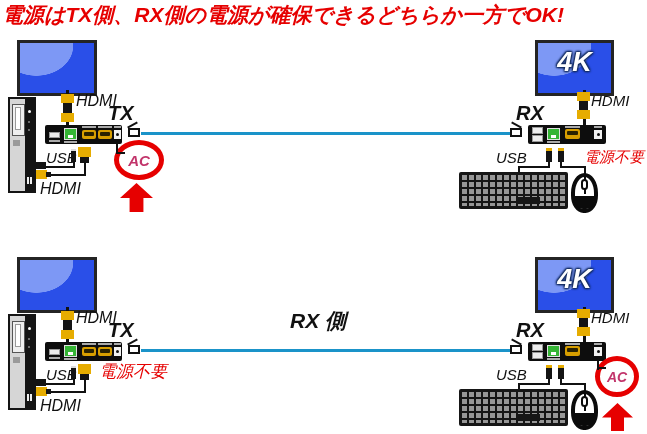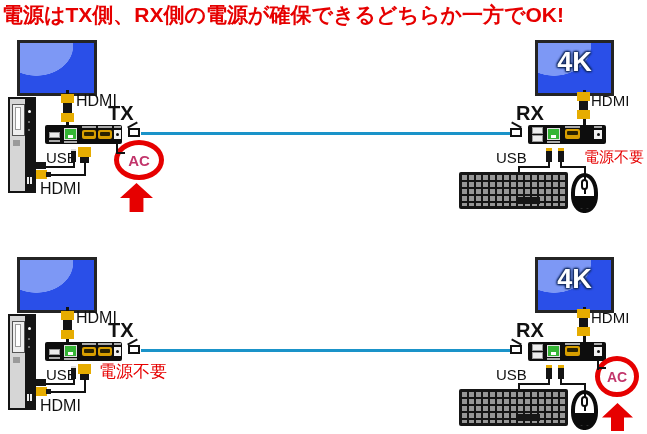--- a/index.html
+++ b/index.html
@@ -1,17 +1,17 @@
 <!DOCTYPE html>
 <html><head>
 <meta charset="utf-8">
 <style>
   html,body{margin:0;padding:0;background:#fff;}
   .stage{position:relative;width:647px;height:434px;background:#fff;overflow:hidden;
-         font-family:"Liberation Sans",sans-serif;}
+         font-family:"Liberation Sans",sans-serif;font-style:italic;}
   .lbl{position:absolute;color:#111;line-height:1;white-space:nowrap;}
   .bold{font-weight:bold;}
   .red{color:#e60000;}
   .half{position:absolute;left:0;width:647px;height:200px;}
   .monitor{position:absolute;border:3px solid #242424;
            background:radial-gradient(ellipse 62px 50px at 22% 6%, #7d98f5 59%, #2a4fe8 60%);}
   .fourk{position:absolute;width:100%;top:4px;text-align:center;font-weight:bold;font-size:27px;color:#fff;
          text-shadow:1px 1px 2px #122a5e,-1px -1px 2px #122a5e,1px -1px 2px #122a5e,-1px 1px 2px #122a5e;}
   .vline,.hline{position:absolute;background:#111;}
   .gold{position:absolute;background:#e6ac00;}
@@ -181,20 +181,21 @@
       <div class="space"></div>
     </div>
     <div class="mouse">
       <div class="mbottom"></div>
       <div class="mline"></div>
       <div class="wheel"></div>
     </div>
   </div>
 
   <div class="half" style="top:257px;">
+    <div class="lbl bold" style="left:290px;top:53px;font-size:21px;">RX 側</div>
     <div class="cable"></div>
 
     <div class="monitor" style="left:17px;top:0;width:74px;height:50px;"></div>
     <div class="vline" style="left:66px;top:50px;width:3px;height:35px;"></div>
     <div class="gold" style="left:61px;top:54px;width:13px;height:9px;"></div>
     <div class="blackpart" style="left:63px;top:63px;width:9px;height:5px;"></div>
     <div class="blackpart" style="left:63px;top:68px;width:9px;height:5px;"></div>
     <div class="gold" style="left:61px;top:73px;width:13px;height:9px;"></div>
     <div class="lbl" style="left:76px;top:53px;font-size:16px;">HDMI</div>
     <div class="lbl bold" style="left:108px;top:63px;font-size:20px;">TX</div>

